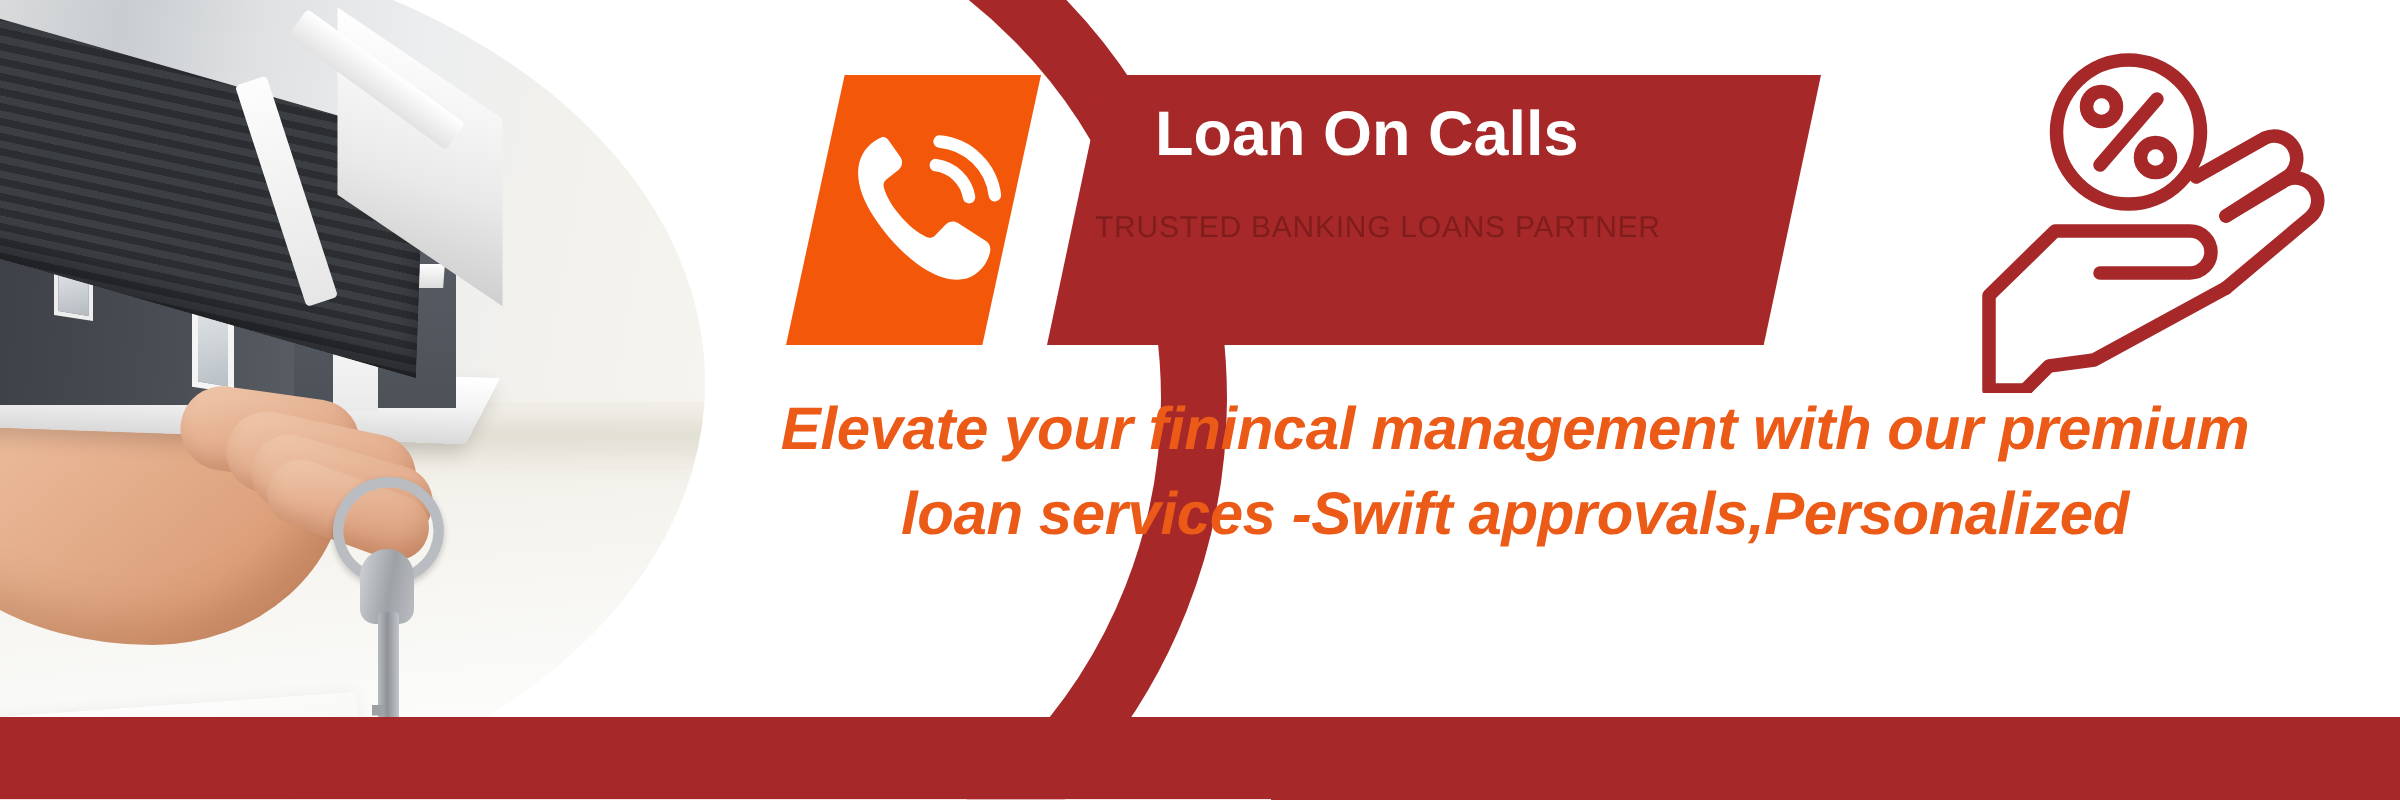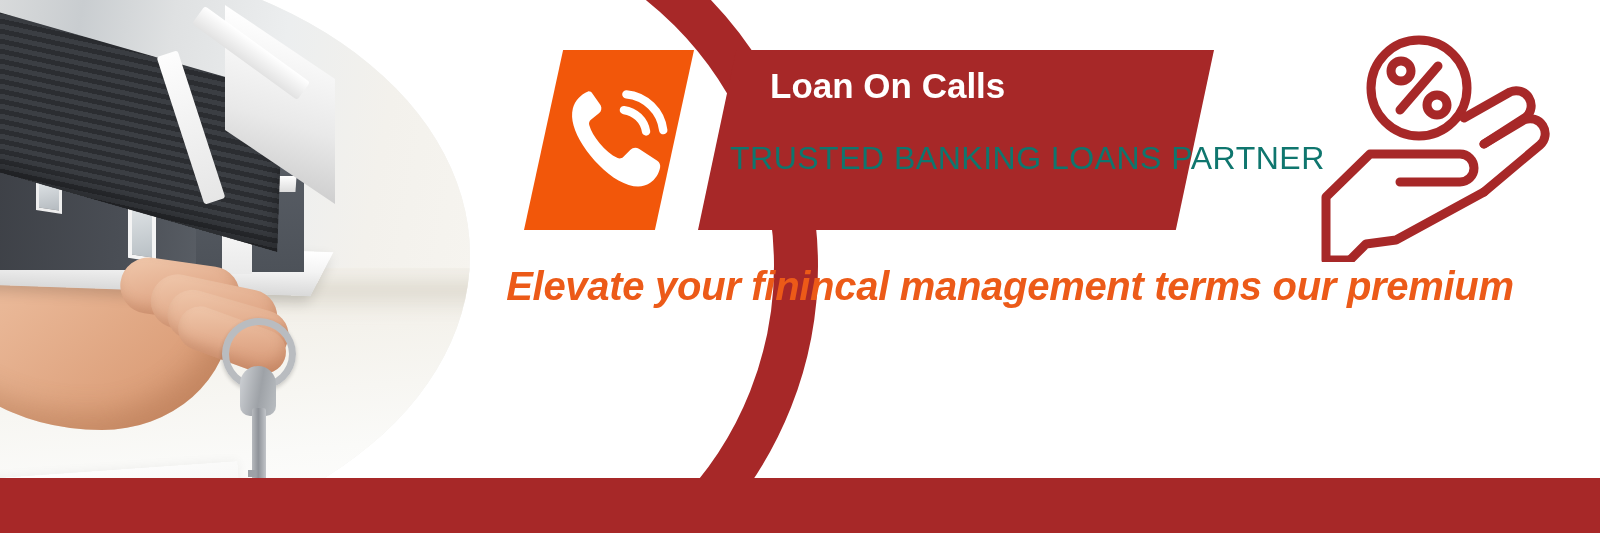--- a/index.html
+++ b/index.html
@@ -229,33 +229,33 @@
     clip-path: polygon(7.4% 0%, 100% 0%, 92.6% 100%, 0% 100%);
   }
   #phone-icon {
     position: absolute;
     left: 40px; top: 35px;
     width: 108px; height: 110px;
   }
   #logo-title {
     position: absolute;
     left: 246px; top: 18px;
-    font-size: 35px;
+    font-size: 42px;
     font-weight: bold;
     color: #ffffff;
     letter-spacing: 0px;
     white-space: nowrap;
     line-height: 1;
   }
   #logo-sub {
     position: absolute;
     left: 206px; top: 92px;
-    font-size: 32px;
+    font-size: 20px;
     font-weight: normal;
-    color: #0f766e;
+    color: #7f1d1d;
     letter-spacing: 0.5px;
     white-space: nowrap;
     line-height: 1;
   }
 
   
   #percent-hand-icon {
     position: absolute;
     left: 1288px;
     top: 32px;
@@ -354,18 +354,19 @@
       <circle cx="149" cy="73" r="10"></circle>
 
       <path d="M176 86 L222 60 a15 15 0 0 1 16 25 L196 112"></path>
       <path d="M196 112 L236 88 a15 15 0 0 1 16 25 L196 160"></path>
       <path d="M196 160 L108 208 L78 212 L62 228"></path>
       <path d="M62 228 L38 228 L38 165 L82 122 L172 122 a14 14 0 0 1 0 28 L112 150"></path>
     </g>
   </svg>
 
   <div id="tagline">
-    <span class="tl">Elevate your finincal management terms our premium</span>
+    <span class="tl">Elevate your finincal management with our premium</span>
+    <span class="tl">loan services -Swift approvals,Personalized</span>
   </div>
 
   <div id="bottom-bar"></div>
 
 </div>
 
 </body></html>

